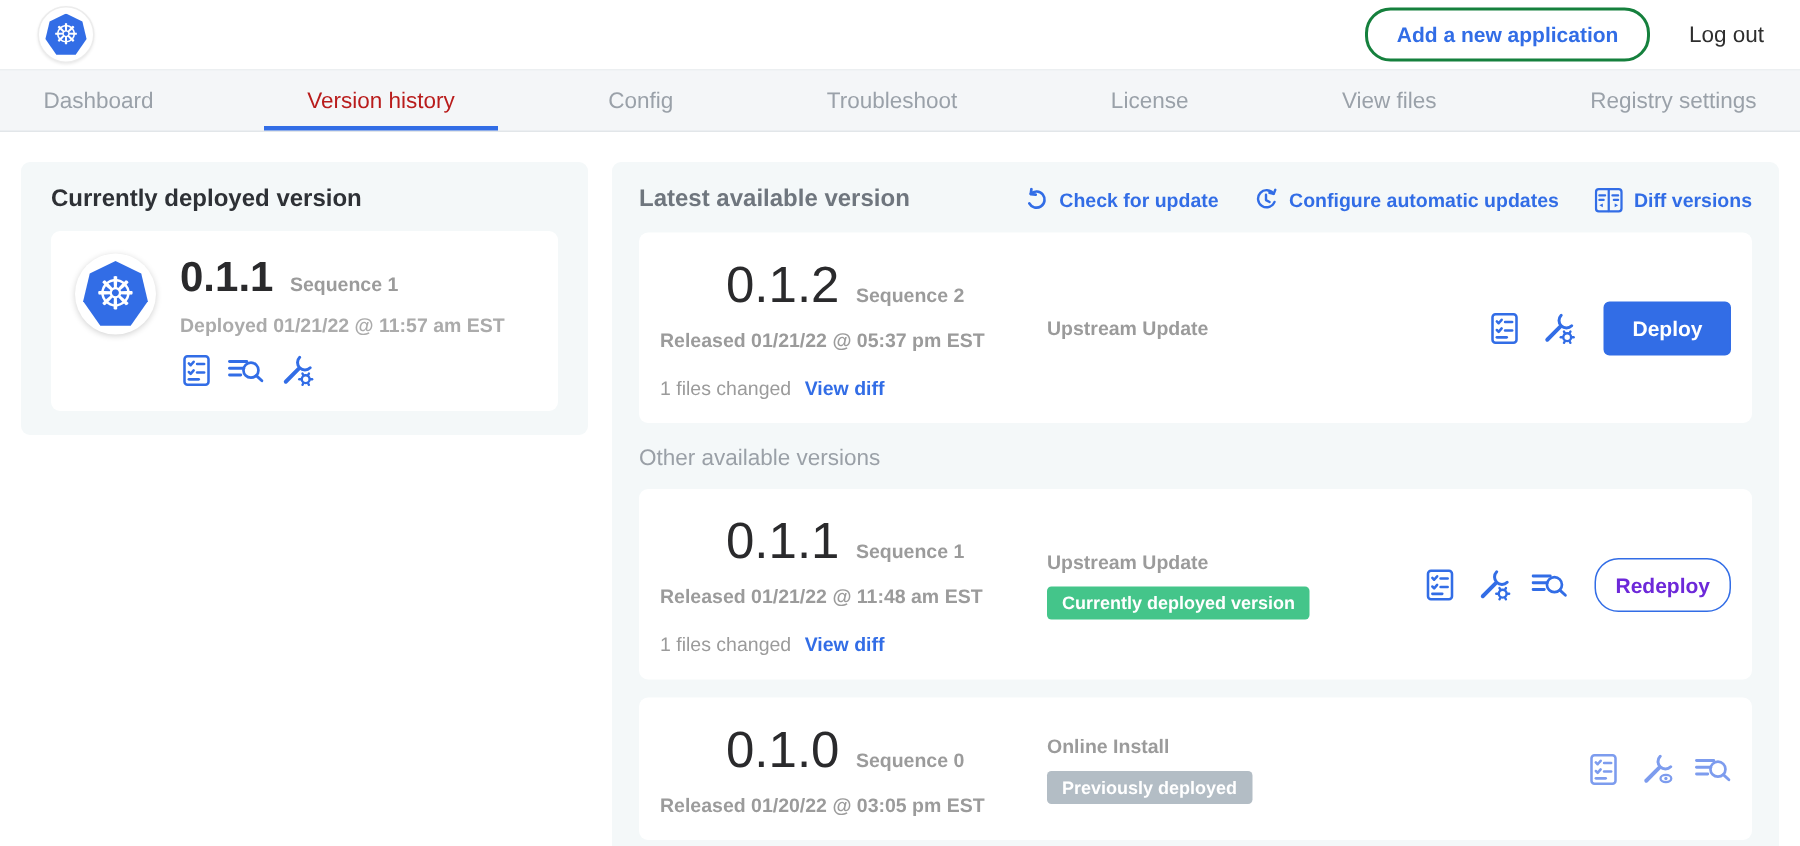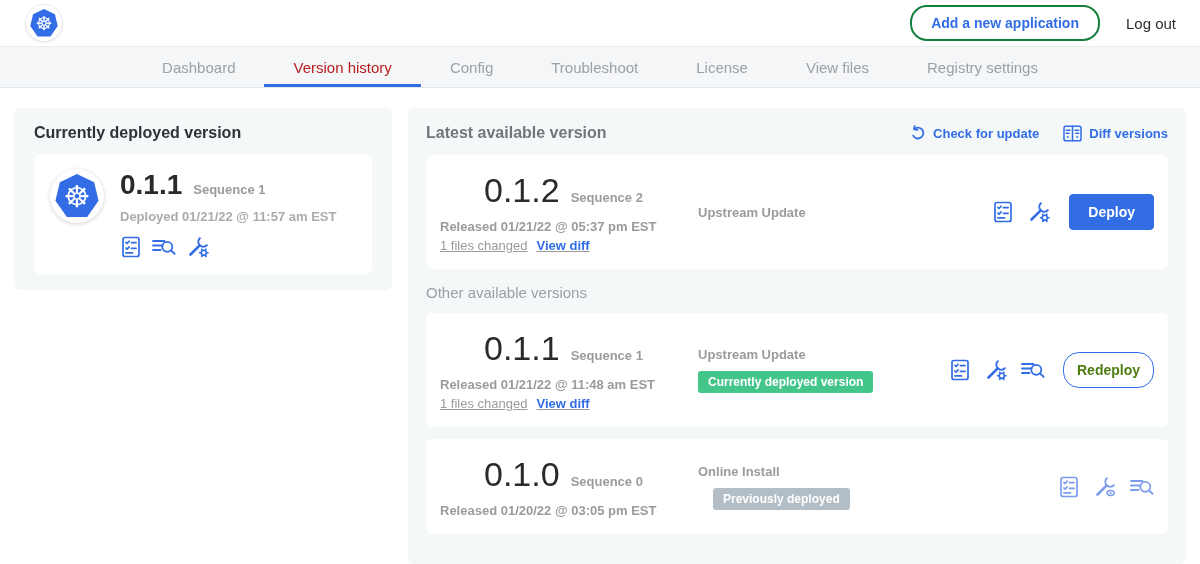--- a/index.html
+++ b/index.html
@@ -34,21 +34,21 @@
   .topnav-right { margin-left:auto; display:flex; align-items:center; gap:26px; }
   .add-app-btn {
     background:#fff; color:#326de6; border:2px solid #15803d; border-radius:17px;
     font-family:inherit; font-size:14px; font-weight:700; padding:8px 19px; cursor:pointer;
   }
   .logout { font-size:15px; color:#2e2e2e; cursor:pointer; }
 
   
   .subnav {
     height:42px; background:#f4f6f8; border-top:1px solid #eceff1; border-bottom:1px solid #e2e6e9;
-    display:flex; justify-content:center;
+    display:flex; justify-content:space-between;gap:20px;
   }
   .subnav-item {
     display:flex; align-items:center; padding:0 29px; font-size:15px; color:#9aa1a9;
     cursor:pointer; border-bottom:3px solid transparent; border-top:3px solid transparent;
   }
   .subnav-item.active { color:#b91c1c; font-weight:400; border-bottom-color:#326de6; }
 
   
   .content { display:flex; align-items:flex-start; gap:16px; padding:20px 14px; }
   .panel { background:#f4f8f9; border-radius:6px; }
@@ -75,38 +75,38 @@
   .panel-actions { display:flex; align-items:center; gap:24px; }
   .action-link { display:flex; align-items:center; gap:7px; font-size:13px; font-weight:700; color:#326de6; cursor:pointer; }
 
   .version-card {
     background:#fff; border-radius:6px; padding:16px 14px; margin-bottom:12px;
     display:flex; align-items:center;
   }
   .vc-left { width:258px; flex:none; }
   .vc-ver { font-size:34px; font-weight:400; color:#2a2a2c;margin-left:44px; }
   .released { margin-top:9px; font-size:13px; font-weight:600; color:#9b9b9b; }
-  .files-row { margin-top:4px; font-size:13px; color:#9b9b9b; display:flex; gap:9px;text-decoration:underline; }
+  .files-row { margin-top:17px; font-size:13px; color:#9b9b9b; display:flex; gap:9px; }
   .view-diff { color:#326de6; font-weight:700; cursor:pointer; }
   .vc-mid { flex:1; display:flex; flex-direction:column; justify-content:center; gap:9px; }
   .source-label { font-size:13px; font-weight:700; color:#9b9b9b; }
   .badge {
     align-self:flex-start; font-size:12px; font-weight:700; color:#fff;
     padding:4px 10px; border-radius:3px;
   }
   .badge.green { background:#44c58a; }
-  .badge.gray  { background:#b3bdc5;margin-left:15px; }
+  .badge.gray  { background:#b3bdc5; }
   .vc-right { display:flex; align-items:center; gap:13px; color:#326de6; }
   .vc-right.light { color:#7d9cee; }
   .deploy-btn {
     margin-left:5px; background:#326de6; color:#fff; border:1px solid #326de6; border-radius:4px;
     font-family:inherit; font-size:14px; font-weight:700; padding:9px 18px; cursor:pointer;
   }
   .redeploy-btn {
-    margin-left:5px; background:#fff; color:#4d7c0f; border:1px solid #326de6; border-radius:16px;
+    margin-left:5px; background:#fff; color:#6d28d9; border:1px solid #326de6; border-radius:16px;
     font-family:inherit; font-size:14px; font-weight:700; padding:9px 13px; cursor:pointer;
   }
   .other-title { margin:15px 0 12px; font-size:15px; font-weight:400; color:#9aa0a7; }
 </style>
 </head>
 <body>
 
 <header class="topnav">
   <div class="logo-circle">
     <div class="heptagon small">
@@ -193,20 +193,30 @@
           <span>
             <svg width="16" height="16" viewBox="0 0 16 16" fill="none" stroke="currentColor" stroke-width="1.8" stroke-linecap="round" stroke-linejoin="round">
               <path d="M3.2 10.6 A5.4 5.4 0 1 0 4.2 4.2"></path>
               <polyline points="4.6,1.1 4.2,4.4 7.5,4.8"></polyline>
             </svg>
           </span>
           <span>Check for update</span>
         </span>
         <span class="action-link">
           <span>
+            <svg width="16" height="16" viewBox="0 0 16 16" fill="none" stroke="currentColor" stroke-width="1.6" stroke-linecap="round" stroke-linejoin="round">
+              <path d="M13.7 9.6 A5.7 5.7 0 1 1 13 4.1"></path>
+              <polyline points="14.2,1.5 13.1,4.3 10.3,3.5"></polyline>
+              <polyline points="8,4.8 8,8.4 10.4,9.7"></polyline>
+            </svg>
+          </span>
+          <span>Configure automatic updates</span>
+        </span>
+        <span class="action-link">
+          <span>
             <svg width="19" height="17" viewBox="0 0 20 18" fill="none" stroke="currentColor" stroke-width="1.6" stroke-linecap="round">
               <rect x="1" y="1.2" width="18" height="15.6" rx="2"></rect>
               <line x1="10" y1="1.4" x2="10" y2="16.6"></line>
               <line x1="3.4" y1="5.6" x2="7.4" y2="5.6"></line>
                 <line x1="3.4" y1="8.8" x2="6.4" y2="8.8"></line>
               <line x1="12.6" y1="5.6" x2="16.6" y2="5.6"></line>
                 <line x1="13.6" y1="8.8" x2="16.6" y2="8.8"></line>
               <polygon points="3.4,12.6 5.8,11.3 5.8,13.9" fill="currentColor" stroke="none"></polygon>
               <polygon points="16.6,12.6 14.2,11.3 14.2,13.9" fill="currentColor" stroke="none"></polygon>
             </svg>

